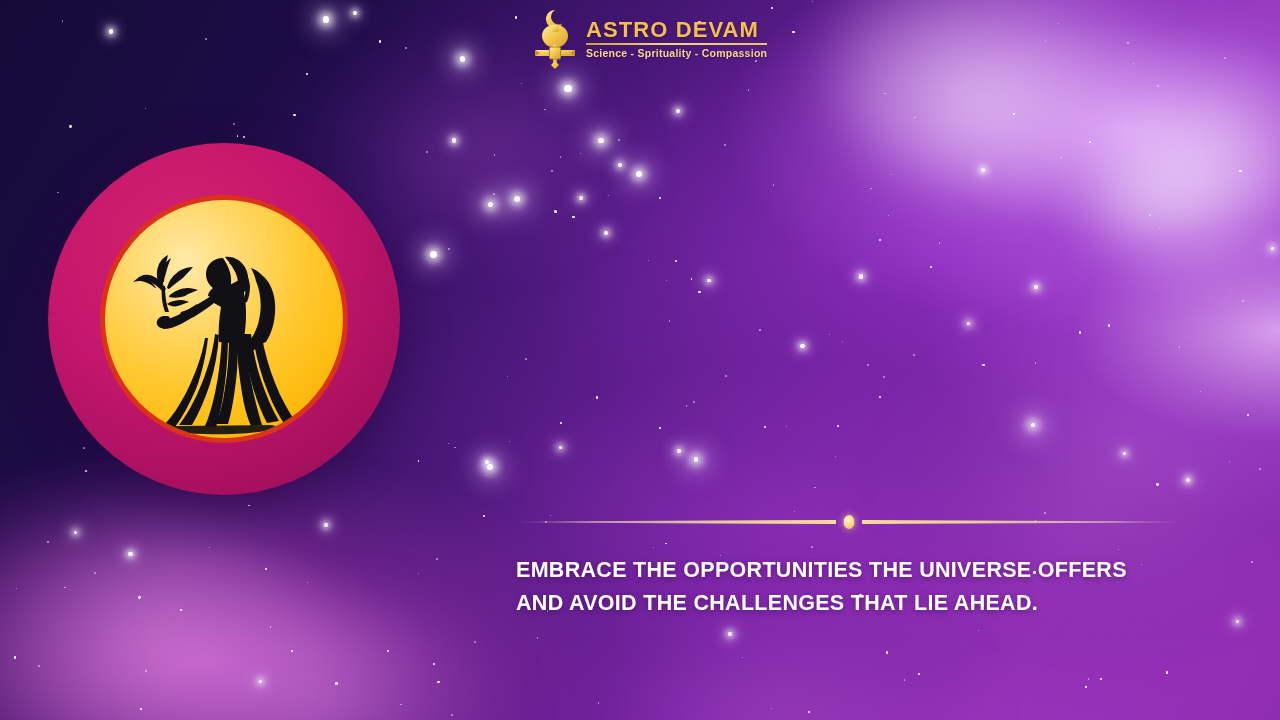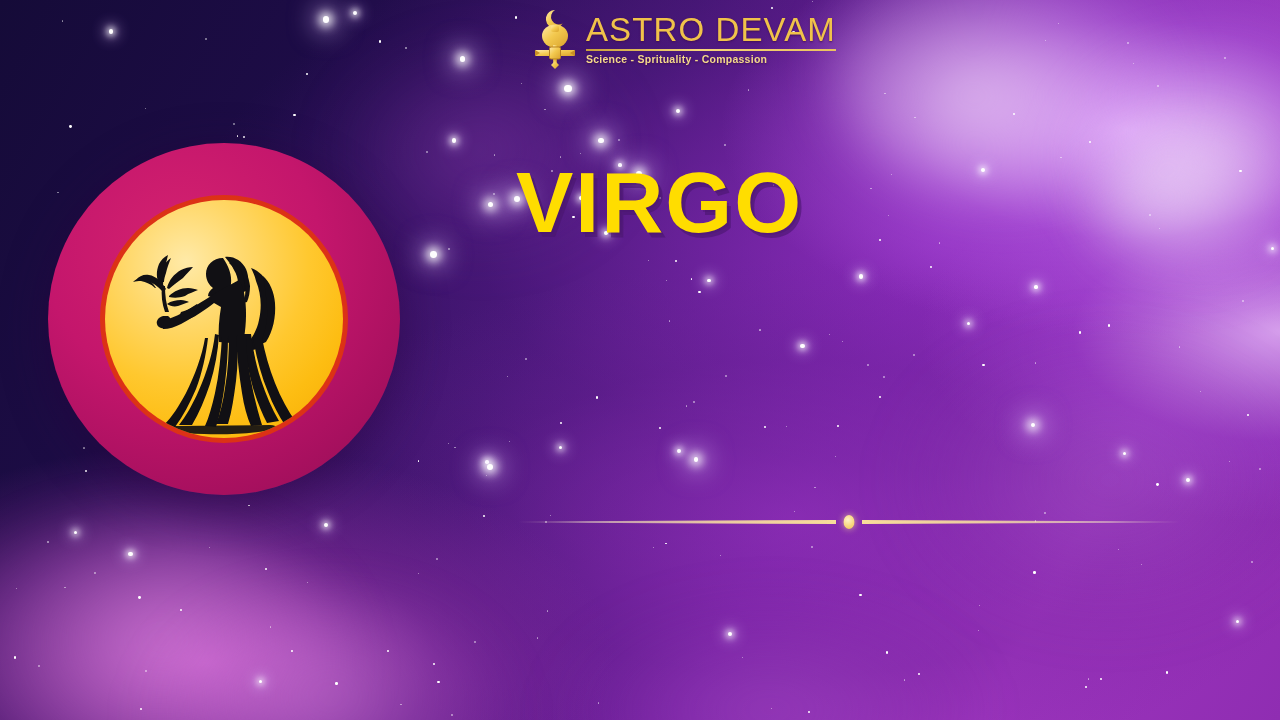--- a/index.html
+++ b/index.html
@@ -44,21 +44,21 @@
 
   
   #logo {
     position:absolute; left:533px; top:6px;
     display:flex; align-items:center; gap:9px;
     height:66px;
   }
   #logo-mark { position:relative; width:44px; height:62px; flex:0 0 44px; }
   #logo-text-block { display:flex; flex-direction:column; justify-content:center; }
   #logo-wordmark {
-    font-size:33px; font-weight:normal; letter-spacing:1.1px;
+    font-size:22px; font-weight:bold; letter-spacing:1.1px;
     color:#f2c championship;
     color:#f0c24a;
     line-height:1.04;
     text-shadow:0 1px 2px rgba(60,10,80,.75);
     white-space:nowrap;
   }
   #logo-rule { height:2px; width:100%; margin:2px 0 2px;
     background:linear-gradient(90deg,#caa03a,#f6d77a 45%,#e9c25e); }
   #logo-tagline {
     font-size:10.5px; font-weight:bold; letter-spacing:.25px;
@@ -411,23 +411,26 @@
           <path d="M117 136 c-1 19 -3 39 -7 57 c-3 13 -6 24 -10 33 l11 1 c4 -13 7 -28 9 -44 c2 -16 3 -32 3 -47 z"></path>
           <path d="M131 136 c1 19 3 39 6 57 c2 13 5 24 9 33 l11 -1 c-4 -13 -8 -28 -11 -44 c-3 -16 -5 -32 -5 -45 z"></path>
 
           <path d="M72 226 c-4 0 -7 2 -8 5 c10 2 22 3 35 3 c26 1 52 -1 75 -5 c-2 -3 -5 -4 -9 -4 z" opacity=".92"></path>
         </g>
       </svg>
     </div>
   </div>
 
   <div id="copy">
-    <div id="title-virgo">VIRGO</div>
   </div>
 
   <div id="divider">
     <div class="seg segL"></div>
     <div class="dot"></div>
     <div class="seg segR"></div>
   </div>
 
+  <div id="tagline">
+    <span class="ln">EMBRACE THE OPPORTUNITIES THE UNIVERSE OFFERS</span>
+    <span class="ln">AND AVOID THE CHALLENGES THAT LIE AHEAD.</span>
+  </div>
 
 </div>
 
 </body></html>

